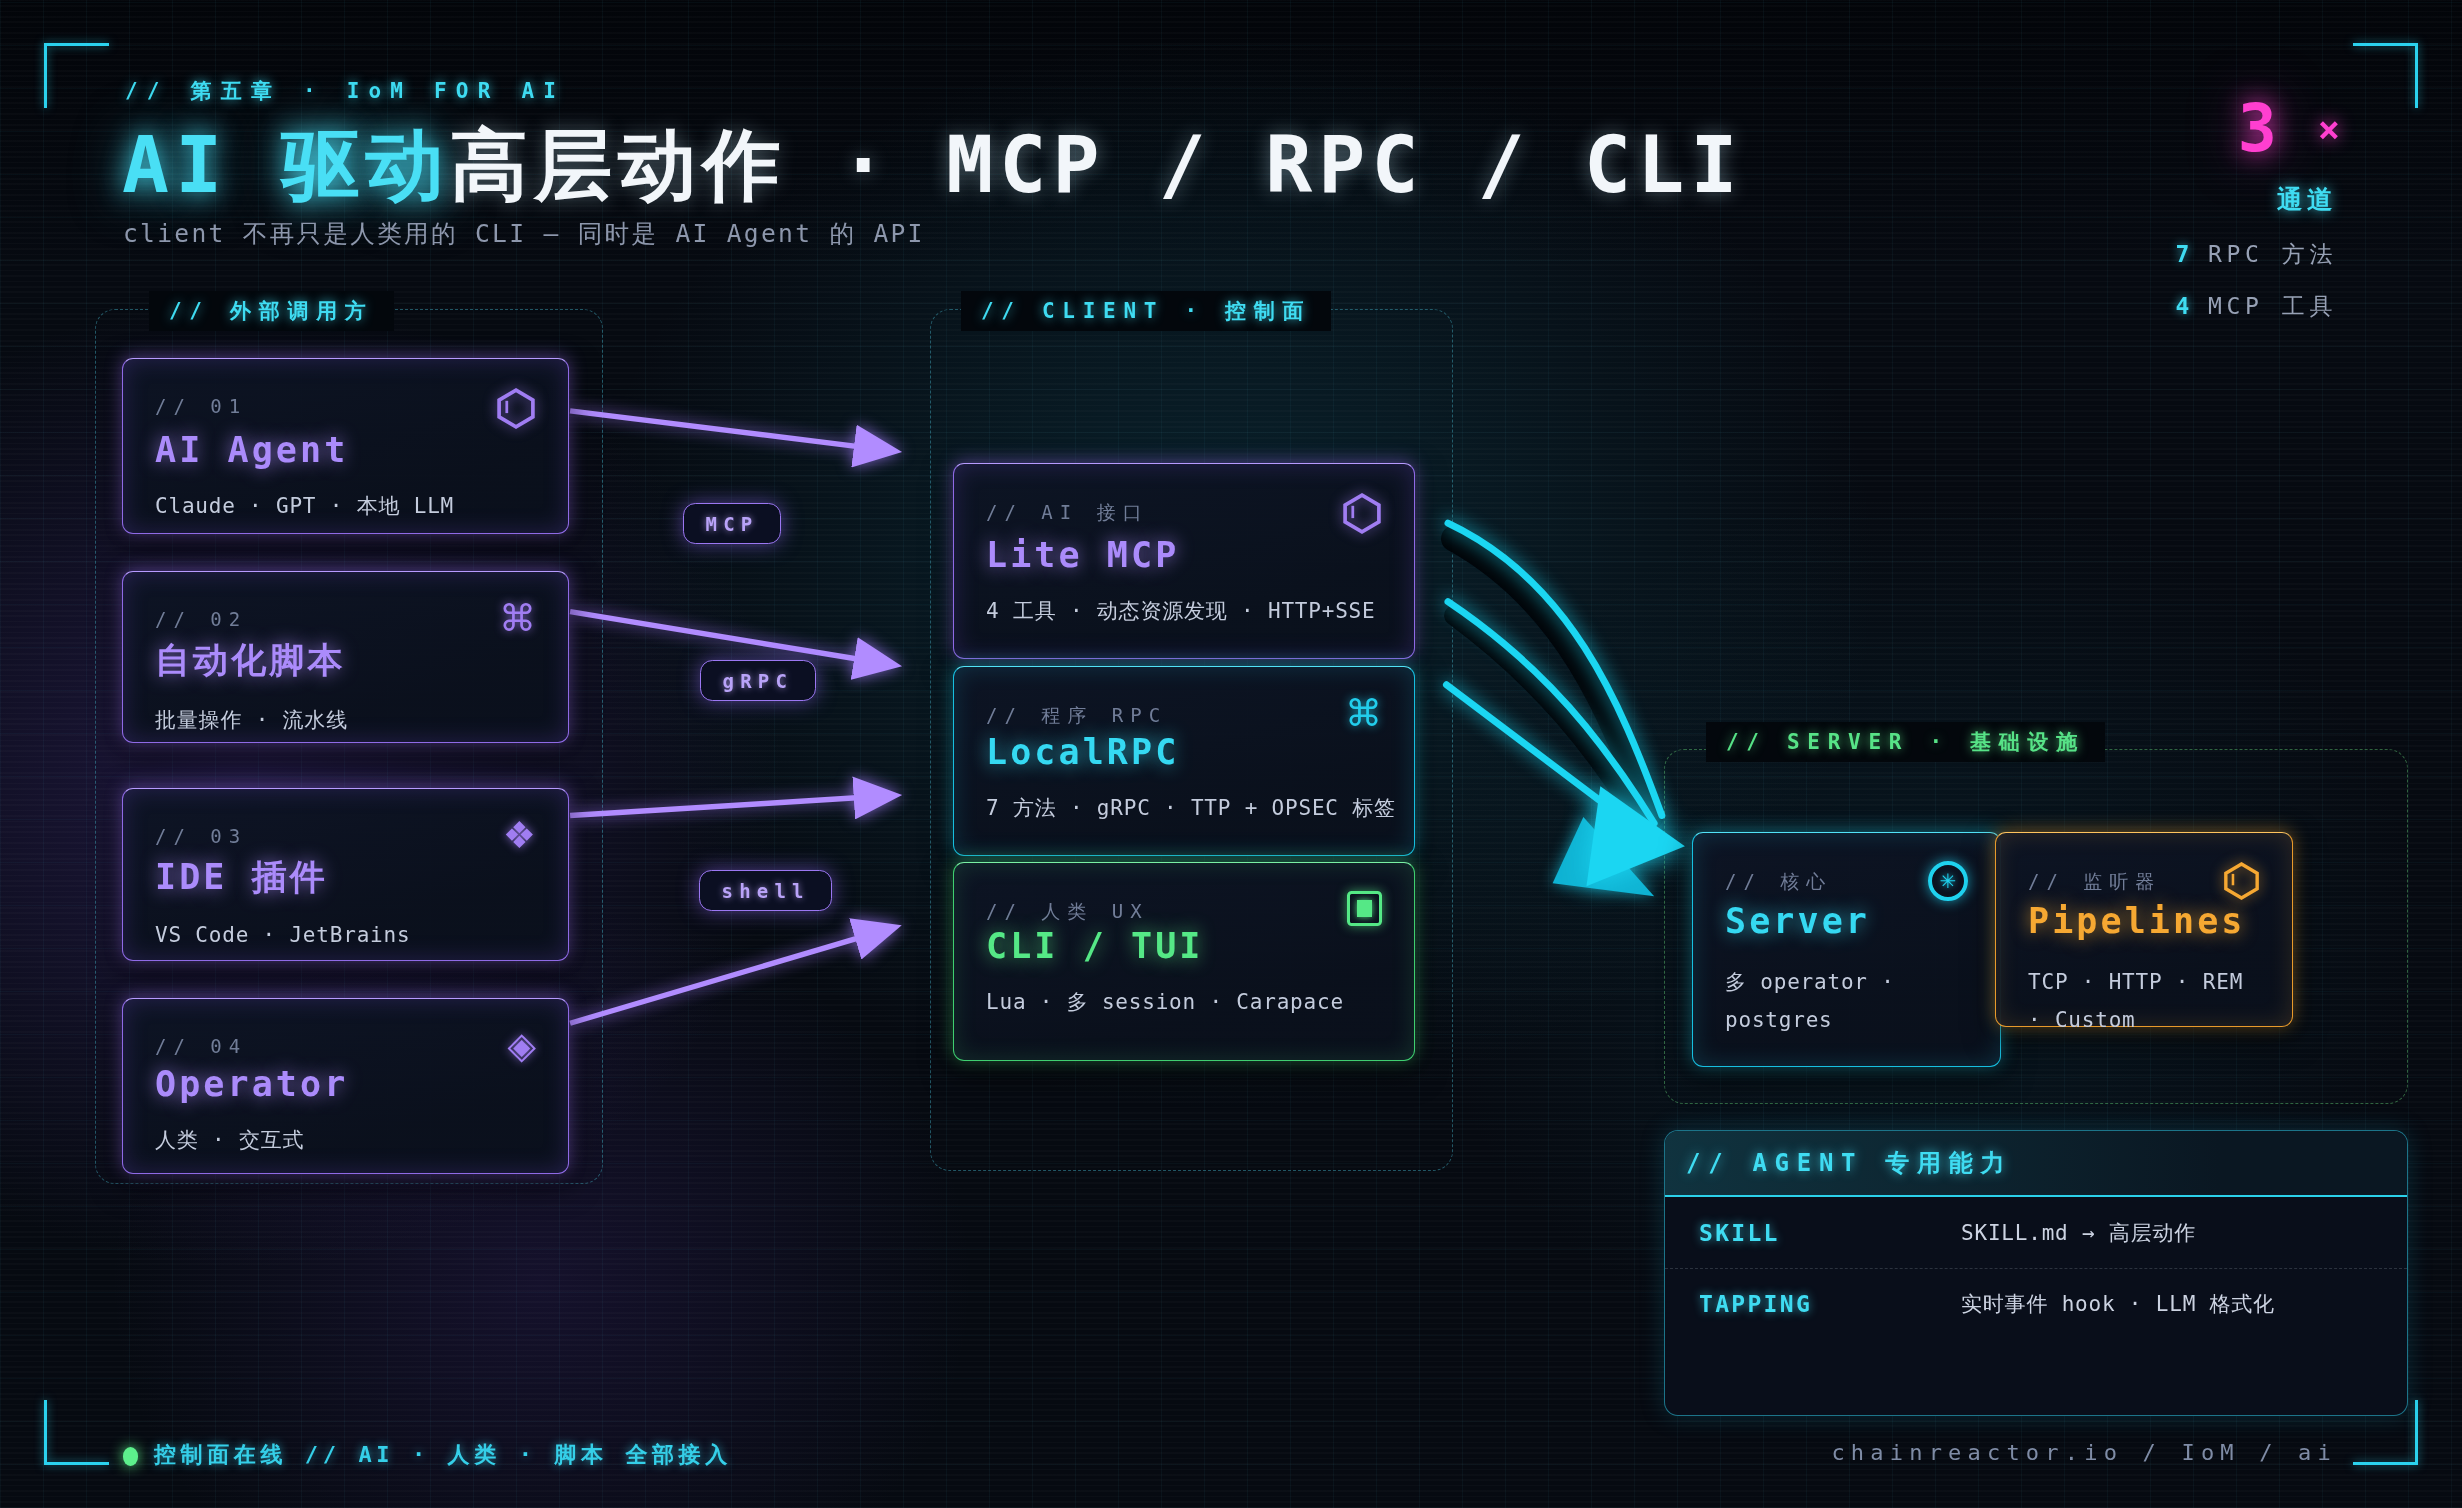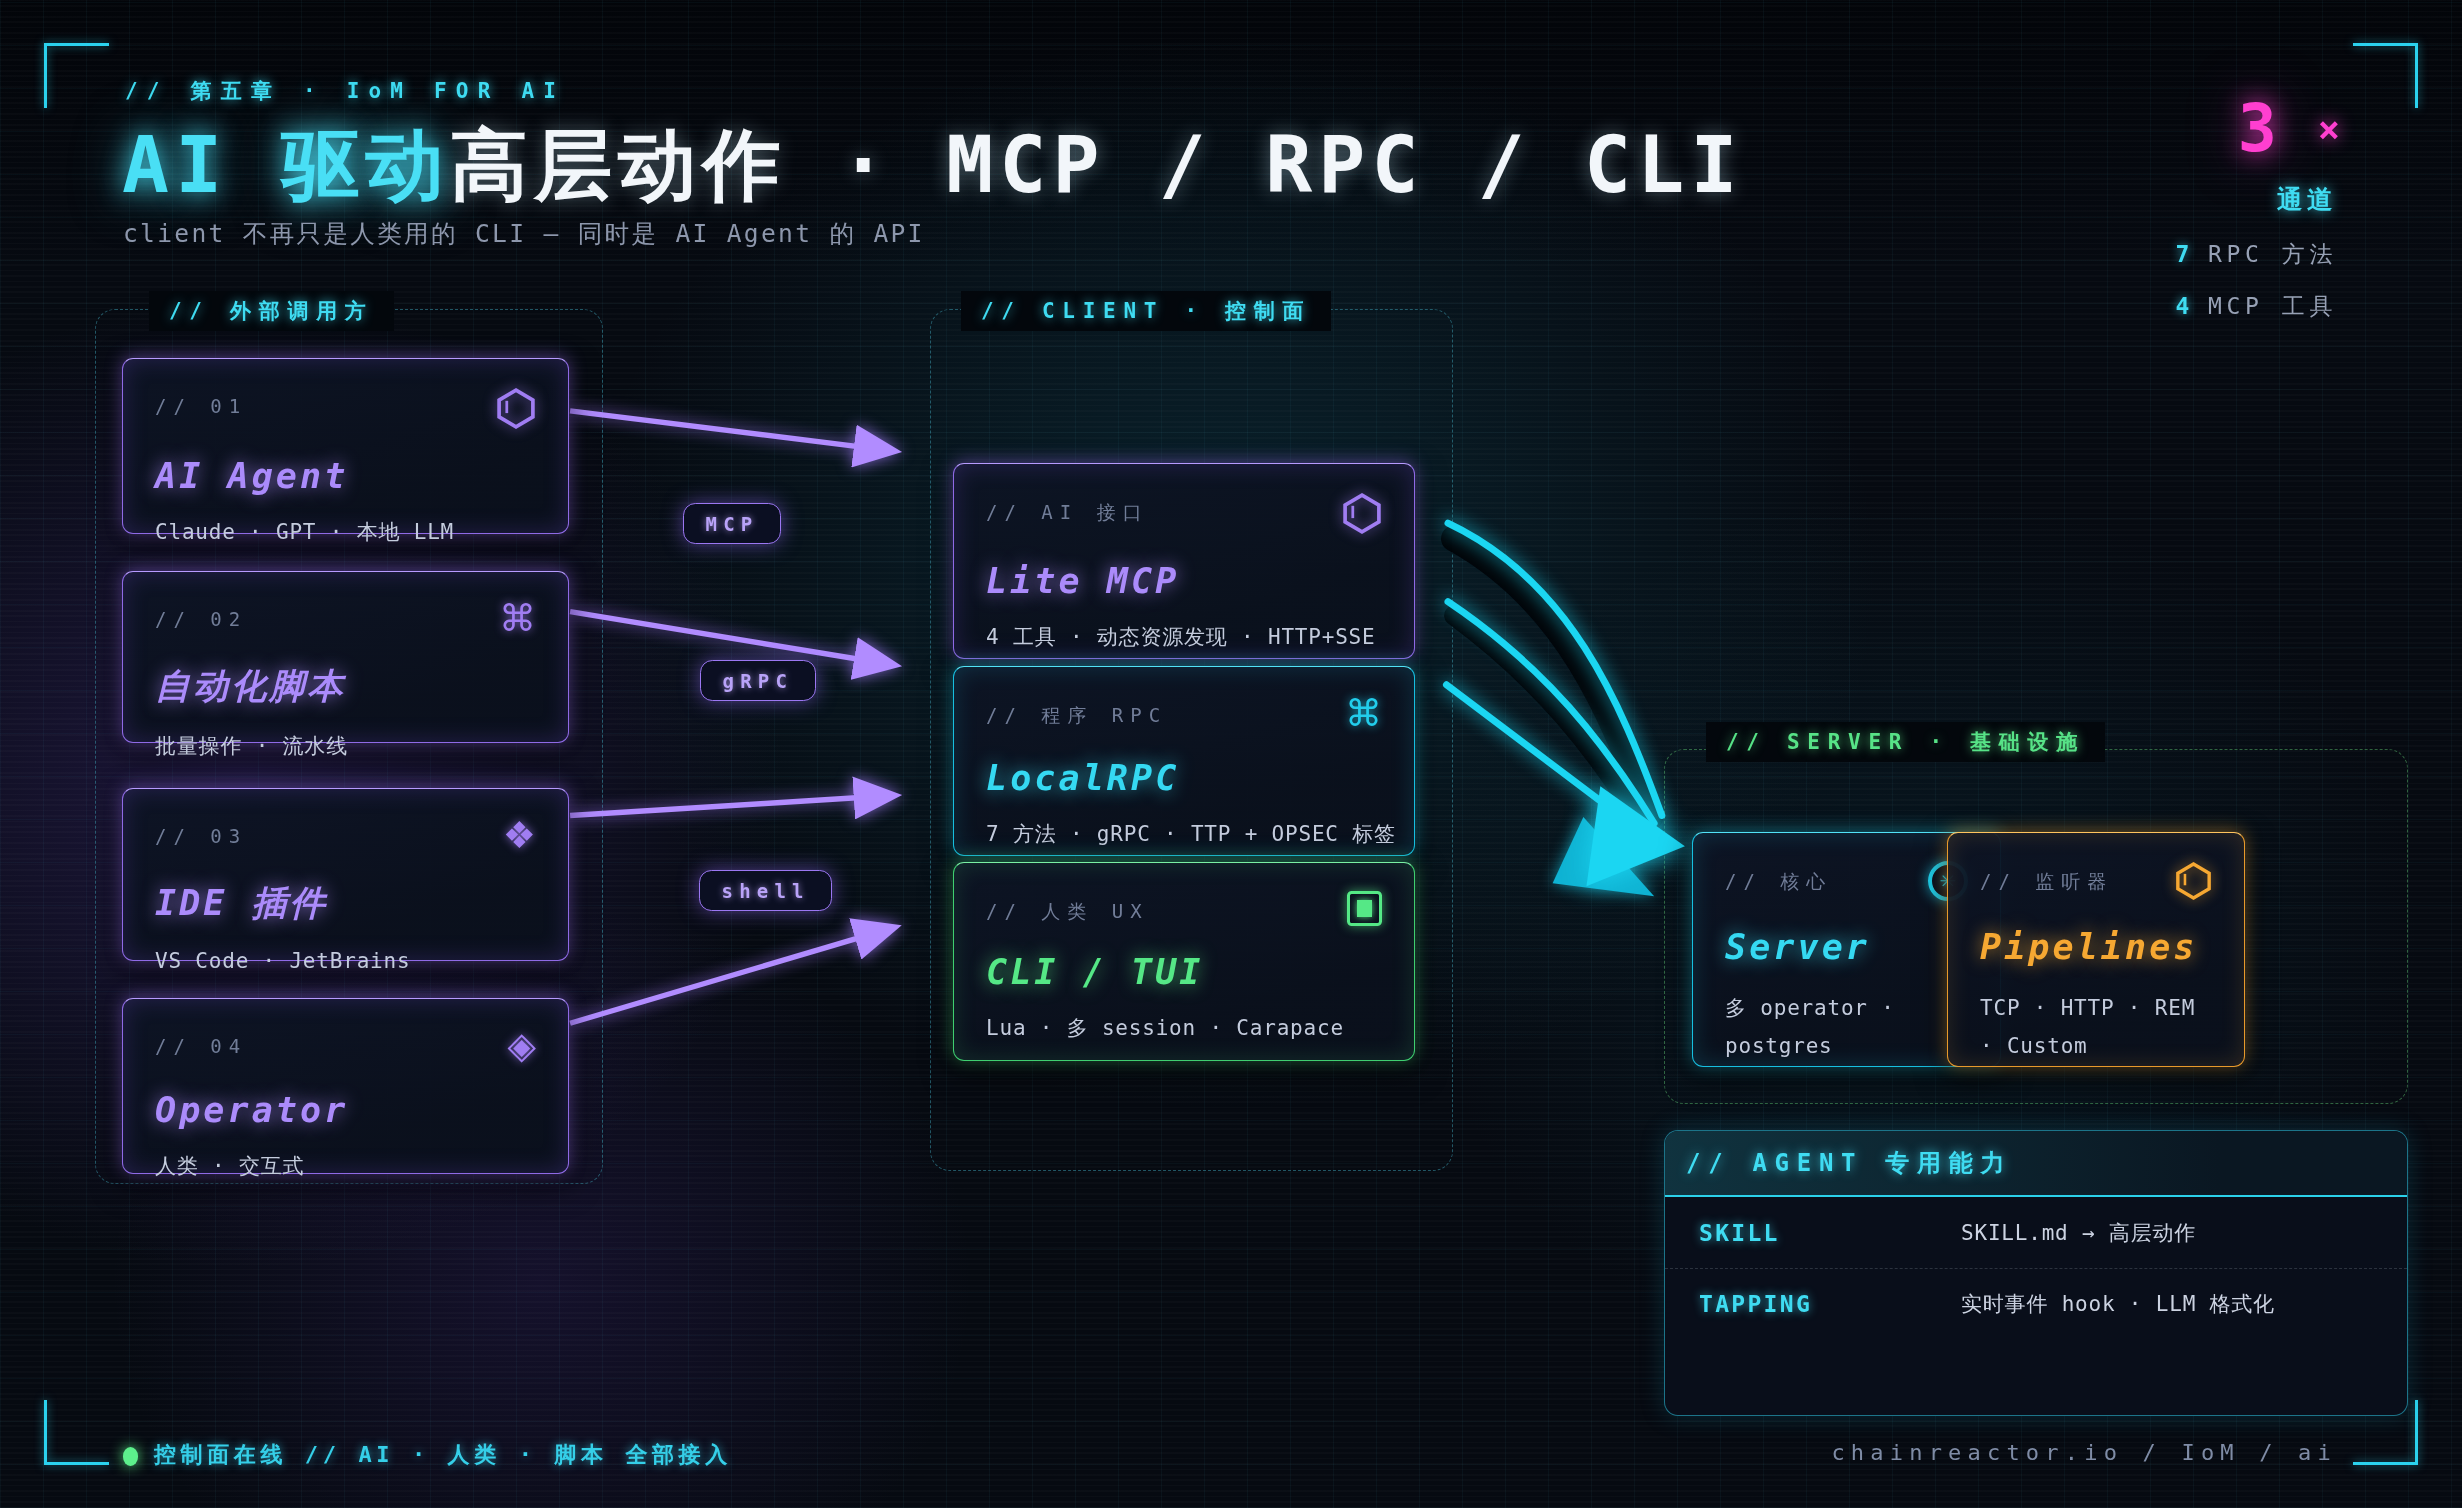--- a/index.html
+++ b/index.html
@@ -48,21 +48,21 @@
   .gbox{position:absolute;border:1.5px dashed rgba(58,150,170,0.55);border-radius:20px;}
   .gbox.server-b{border-color:rgba(90,190,110,0.5);}
   .chip{position:absolute;background:#03070c;padding:6.2px 20px;font-size:21px;font-weight:bold;letter-spacing:7.7px;white-space:nowrap;}
   .chip.cyan{color:#3fdcf2;text-shadow:0 0 10.8px rgba(63,220,242,.8);}
   .chip.green{color:#57e387;text-shadow:0 0 10.8px rgba(87,227,135,.8);}
 
   
   .card{position:absolute;background:linear-gradient(165deg,#0d1424f2,#0a101cf2 70%);border-radius:11px;padding:28px 32px;box-sizing:border-box;}
   .card .tagrow{display:flex;justify-content:space-between;align-items:flex-start;}
   .card .tag{font-size:19px;color:#717d98;letter-spacing:7px;margin-top:7.7px;}
-  .card .ctitle{font-size:35px;font-weight:bold;letter-spacing:3.1px;margin-top:26px;white-space:nowrap;font-style:italic;}
+  .card .ctitle{font-size:35px;font-weight:bold;letter-spacing:3.1px;white-space:nowrap;}
   .card .csub{font-size:21px;color:#c4ccdd;letter-spacing:0.8px;margin-top:21.5px;white-space:nowrap;}
   .card .csub.wrap{white-space:normal;line-height:1.85;}
   .b-purple{border:1.9px solid #8f6ae6;box-shadow:0 -1.5px 17px rgba(150,110,240,.45),0 0 23px rgba(120,80,220,.25) inset,0 10.8px 31px rgba(0,0,0,.6);border-top-color:#b79bff;}
   .b-cyan{border:1.9px solid #17bfe0;box-shadow:0 -1.5px 17px rgba(34,211,238,.4),0 0 23px rgba(34,200,238,.18) inset,0 10.8px 31px rgba(0,0,0,.6);border-top-color:#52e2f7;}
   .b-green{border:1.9px solid #3fcf70;box-shadow:0 -1.5px 17px rgba(74,222,128,.4),0 0 23px rgba(74,222,128,.16) inset,0 10.8px 31px rgba(0,0,0,.6);border-top-color:#7af0a4;}
   .b-orange{border:1.9px solid #e89a2b;box-shadow:0 -1.5px 17px rgba(240,170,60,.4),0 0 23px rgba(240,170,60,.16) inset,0 10.8px 31px rgba(0,0,0,.6);border-top-color:#ffc45e;}
   .t-purple{color:#ab8bfb;text-shadow:0 0 18.5px rgba(171,139,251,.75);}
   .t-cyan{color:#35d9f2;text-shadow:0 0 18.5px rgba(53,217,242,.75);}
   .t-green{color:#55e886;text-shadow:0 0 18.5px rgba(85,232,134,.75);}
   .t-orange{color:#f6a832;text-shadow:0 0 18.5px rgba(246,168,50,.75);}
@@ -243,21 +243,21 @@
     <div class="tagrow">
       <span class="tag">// 核心</span>
       <span class="ringicon">
           <span>✳</span>
         </span>
     </div>
     <div class="ctitle t-cyan">Server</div>
     <div class="csub wrap" style="width:231px;">多 operator · postgres</div>
   </div>
 
-  <div class="card b-orange" style="left:1947px;top:832px;width:298px;height:235px;">
+  <div class="card b-orange" style="left:1995px;top:832px;width:298px;height:195px;">
     <div class="tagrow">
       <span class="tag">// 监听器</span>
       <svg class="hexsvg orange" width="37" height="40" viewBox="0 0 26 28">
         <polygon points="13,2 24,8.5 24,19.5 13,26 2,19.5 2,8.5" fill="none" stroke="#f6a832" stroke-width="2.4"></polygon>
         <path d="M7,9 L7,17" stroke="#f6a832" stroke-width="1.8"></path>
       </svg>
     </div>
     <div class="ctitle t-orange">Pipelines</div>
     <div class="csub wrap" style="width:231px;">TCP · HTTP · REM · Custom</div>
   </div>

